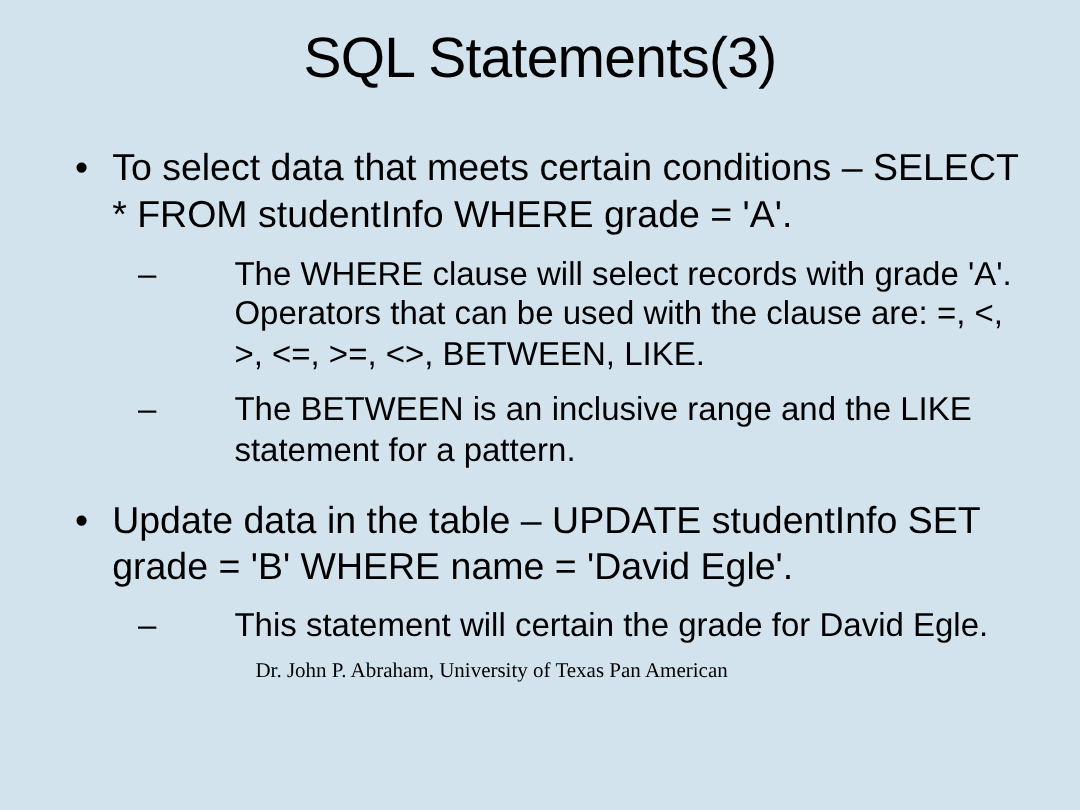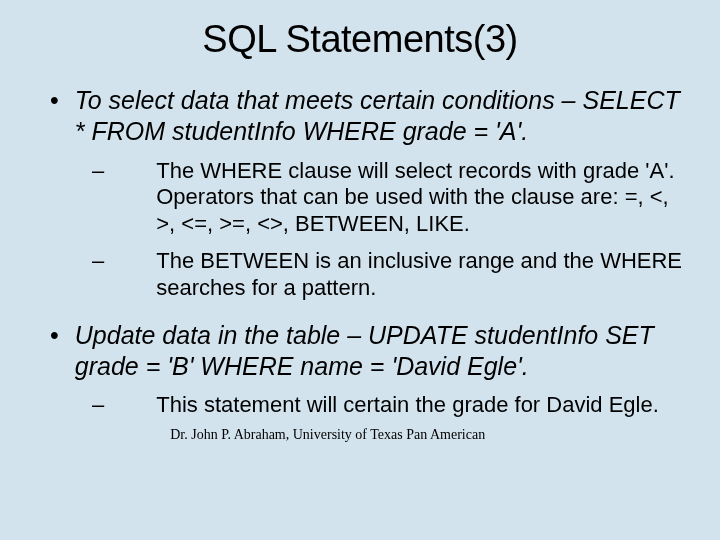--- a/index.html
+++ b/index.html
@@ -8,37 +8,36 @@
       height: 540px;
       background: #d3e3ed;
       font-family: Arial, Helvetica, sans-serif;
       padding: 18px 30px 20px 30px;
       color: #000;
     }
     .title {
       text-align: center;
       font-size: 38px;
       font-weight: 400;
-      margin-bottom: 24px;
+      margin-bottom: 36px;
       letter-spacing: -0.5px;
     }
     .bullet-l1 {
       display: flex;
       font-size: 25px;
       line-height: 1.25;
       margin-bottom: 10px;
       margin-left: 20px;
     }
     .bullet-l1 .dot {
       margin-right: 16px;
       flex-shrink: 0;
     }
     .bullet-l1 .text {
       flex: 1;
-      font-style: italic;
     }
     .bullet-l2 {
       display: flex;
       font-size: 22px;
       line-height: 1.22;
       margin-bottom: 10px;
       margin-left: 62px;
     }
     .bullet-l2 .dash {
       margin-right: 12px;
@@ -66,21 +65,21 @@
   <span class="text">To select data that meets certain conditions – SELECT * FROM studentInfo WHERE grade = 'A'.</span>
 </div>
 
 <div class="bullet-l2">
   <span class="dash">–</span>
   <span class="text">The WHERE clause will select records with grade 'A'. Operators that can be used with the clause are: =, &lt;, &gt;, &lt;=, &gt;=, &lt;&gt;, BETWEEN, LIKE.</span>
 </div>
 
 <div class="bullet-l2">
   <span class="dash">–</span>
-  <span class="text">The BETWEEN is an inclusive range and the WHERE searches for a pattern.</span>
+  <span class="text">The BETWEEN is an inclusive range and the LIKE statement for a pattern.</span>
 </div>
 
 <div class="bullet-l1 gap-before">
   <span class="dot">•</span>
   <span class="text">Update data in the table – UPDATE studentInfo SET grade = 'B' WHERE name = 'David Egle'.</span>
 </div>
 
 <div class="bullet-l2">
   <span class="dash">–</span>
   <span class="text">

